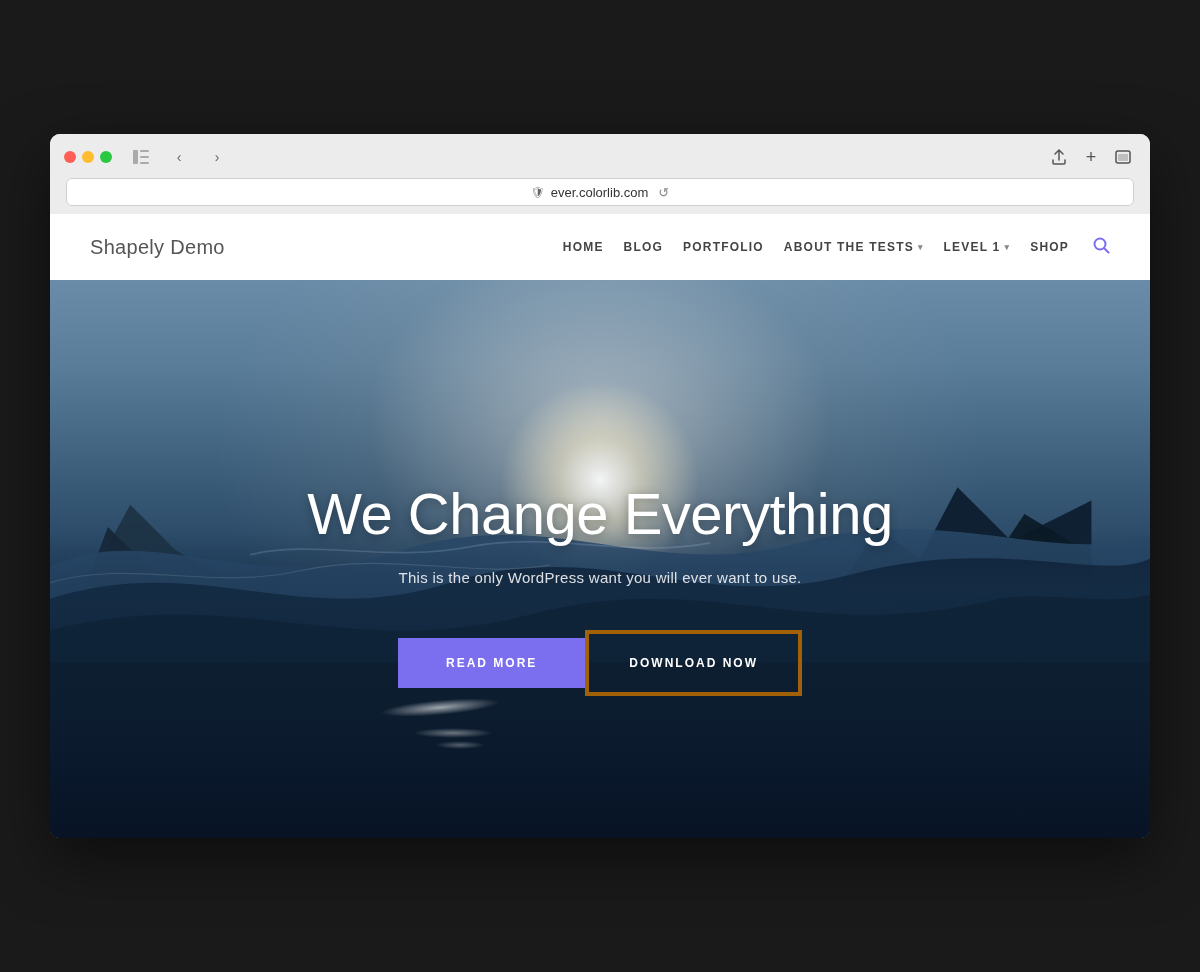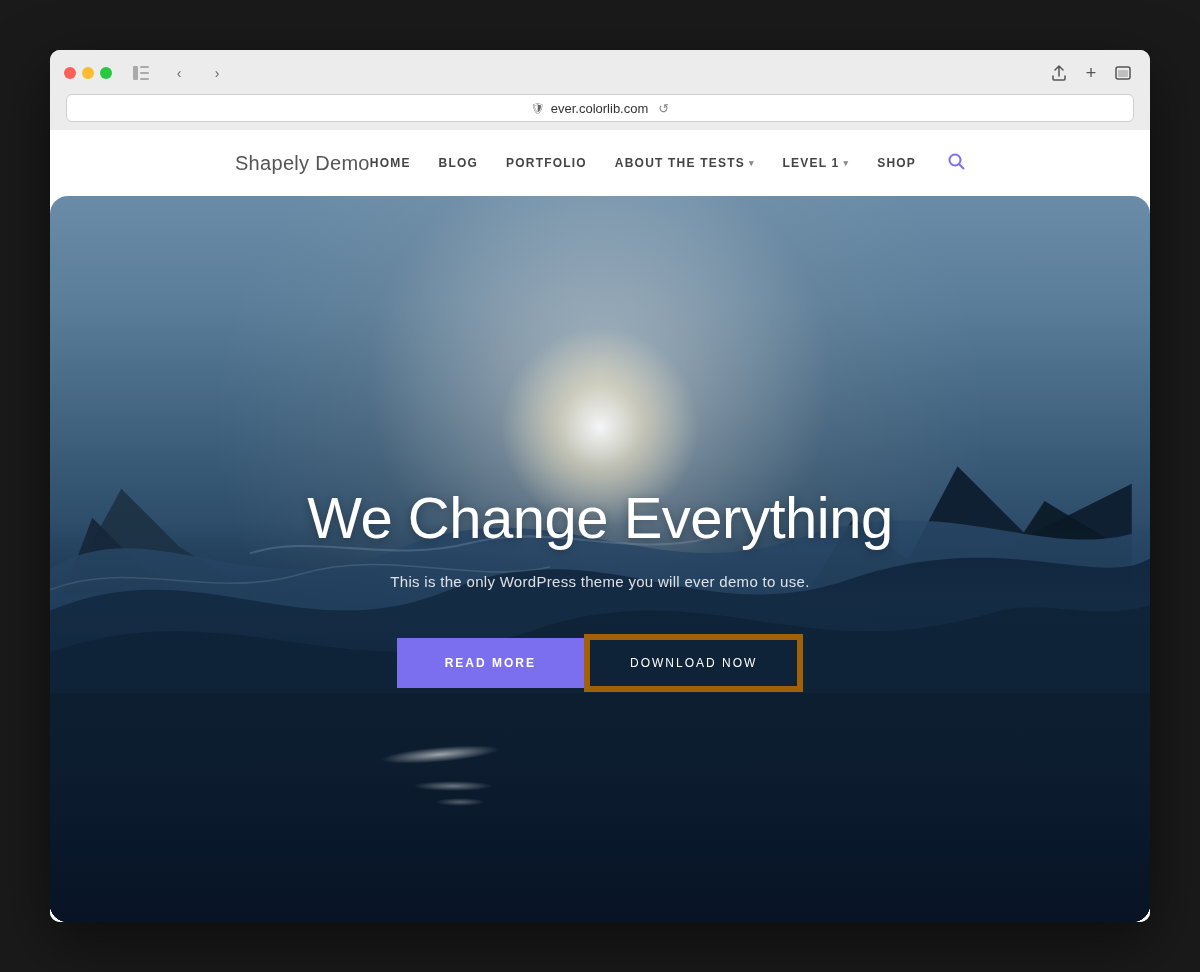--- a/index.html
+++ b/index.html
@@ -114,36 +114,36 @@
     .site-content {
       background: #fff;
     }
 
     
     .site-header {
       background: #fff;
       height: 66px;
       display: flex;
       align-items: center;
-      justify-content: center;
+      justify-content: space-between;
       padding: 0 40px;
       border-bottom: none;
     }
 
     .site-logo {
       font-size: 20px;
       color: #555;
       font-weight: 400;
       letter-spacing: 0.3px;
     }
 
     .site-nav {
       display: flex;
       align-items: center;
-      gap: 28px;
+      gap: 20px;
     }
 
     .nav-item {
       font-size: 12px;
       font-weight: 600;
       letter-spacing: 1.2px;
       color: #444;
       text-transform: uppercase;
       cursor: pointer;
       display: flex;
@@ -159,26 +159,25 @@
     .nav-search {
       color: #7b6ff0;
       font-size: 16px;
       cursor: pointer;
       margin-left: 4px;
     }
 
     
     .hero {
       position: relative;
-      height: 726px;
+      height: 558px;
       overflow: hidden;
       display: flex;
       align-items: center;
       justify-content: center;
-      border-radius: 18px;
     }
 
     .hero-bg {
       position: absolute;
       inset: 0;
       background:
         radial-gradient(ellipse at 50% 30%, rgba(255,220,180,0.15) 0%, transparent 50%),
         radial-gradient(ellipse at 50% 25%, rgba(255,255,255,0.4) 0%, transparent 30%),
         linear-gradient(180deg,
           #6a8ca8 0%,
@@ -304,24 +303,24 @@
       font-size: 12px;
       font-weight: 700;
       letter-spacing: 2px;
       text-transform: uppercase;
       cursor: pointer;
     }
 
     .btn-download {
       background: transparent;
       color: #fff;
-      border: 6px solid #a16207;
-      padding: 16px 40px;
+      border: 4px solid #a16207;
+      padding: 22px 40px;
       font-size: 12px;
-      font-weight: 400;
+      font-weight: 700;
       letter-spacing: 2px;
       text-transform: uppercase;
       cursor: pointer;
     }
 
     
     .light-reflection {
       position: absolute;
       bottom: 22%;
       left: 30%;
@@ -486,21 +485,21 @@
       <div class="water-shimmer"></div>
 
       <div class="light-reflection"></div>
       <div class="light-reflection-2"></div>
       <div class="light-reflection-3"></div>
 
       <div class="hero-content">
         <h1 class="hero-title">
           <span>We Change Everything</span><br>
         </h1>
-        <p class="hero-subtitle">This is the only WordPress theme you will ever demo to use.</p>
+        <p class="hero-subtitle">This is the only WordPress want you will ever want to use.</p>
         <div class="hero-buttons">
           <button class="btn-read-more">READ MORE</button>
           <button class="btn-download">DOWNLOAD NOW</button>
         </div>
       </div>
     </section>
 
   </div>
 </div>
 

